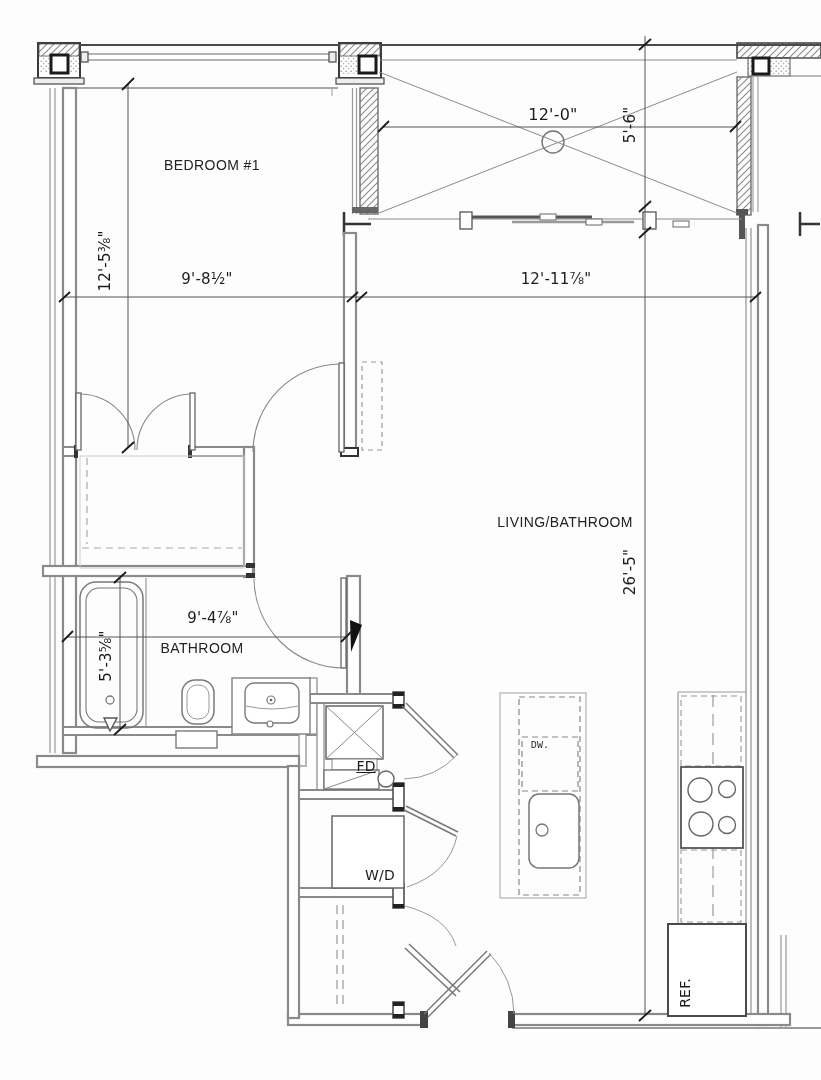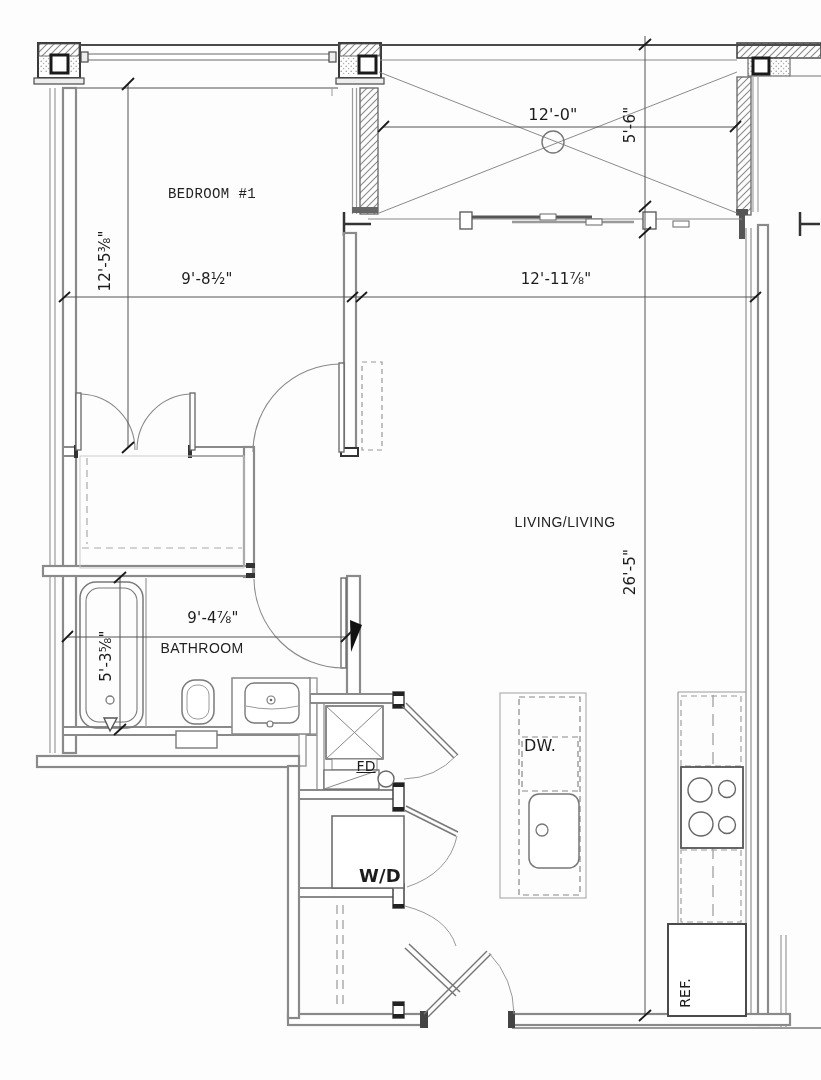--- a/index.html
+++ b/index.html
@@ -298,31 +298,31 @@
     <line x1="639" y1="1021" x2="651" y2="1010"></line>
     <line x1="378" y1="132" x2="389" y2="121"></line>
     <line x1="730" y1="132" x2="741" y2="121"></line>
     <line x1="62" y1="642" x2="73" y2="631"></line>
     <line x1="341" y1="642" x2="352" y2="631"></line>
     <line x1="114" y1="583" x2="126" y2="572"></line>
     <line x1="114" y1="735" x2="126" y2="724"></line>
   </g>
 </svg>
 
-<div class="lbl" style="left:212px;top:194px;font-family:Liberation Mono, monospace;">BEDROOM #1</div>
-<div class="lbl" style="left:565px;top:522px;">LIVING/LIVING</div>
+<div class="lbl" style="left:212px;top:165px;">BEDROOM #1</div>
+<div class="lbl" style="left:565px;top:522px;">LIVING/BATHROOM</div>
 <div class="lbl" style="left:202px;top:648px;text-align:center;">BATHROOM</div>
 
 <div class="dim hand" style="left:553px;top:114px;font-size:16px;">12'-0"</div>
 <div class="dim hand vert" style="left:630px;top:125px;">5'-6"</div>
 <div class="dim hand vert" style="left:105px;top:261px;">12'-5⅜"</div>
 <div class="dim hand" style="left:207px;top:279px;">9'-8½"</div>
 <div class="dim hand" style="left:556px;top:279px;">12'-11⅞"</div>
 <div class="dim hand vert" style="left:630px;top:572px;">26'-5"</div>
 <div class="dim hand" style="left:213px;top:618px;">9'-4⅞"</div>
 <div class="dim hand vert" style="left:106px;top:656px;">5'-3⅝"</div>
 
-<div class="dim hand" style="left:540px;top:745px;font-size:16px;">DW.</div>
-<div class="dim hand" style="left:380px;top:875px;font-size:18px;font-weight:bold;">W/D</div>
+<div class="dim hand" style="left:540px;top:745px;font-size:10px;font-family:Liberation Mono, monospace;">DW.</div>
+<div class="dim hand" style="left:380px;top:875px;font-size:14px;">W/D</div>
 <div class="dim hand" style="left:366px;top:766px;font-size:14px;text-decoration:underline;">FD</div>
 <div class="dim hand vert" style="left:685px;top:993px;font-size:14px;">REF.</div>
 
 </div>
 
 </body></html>

